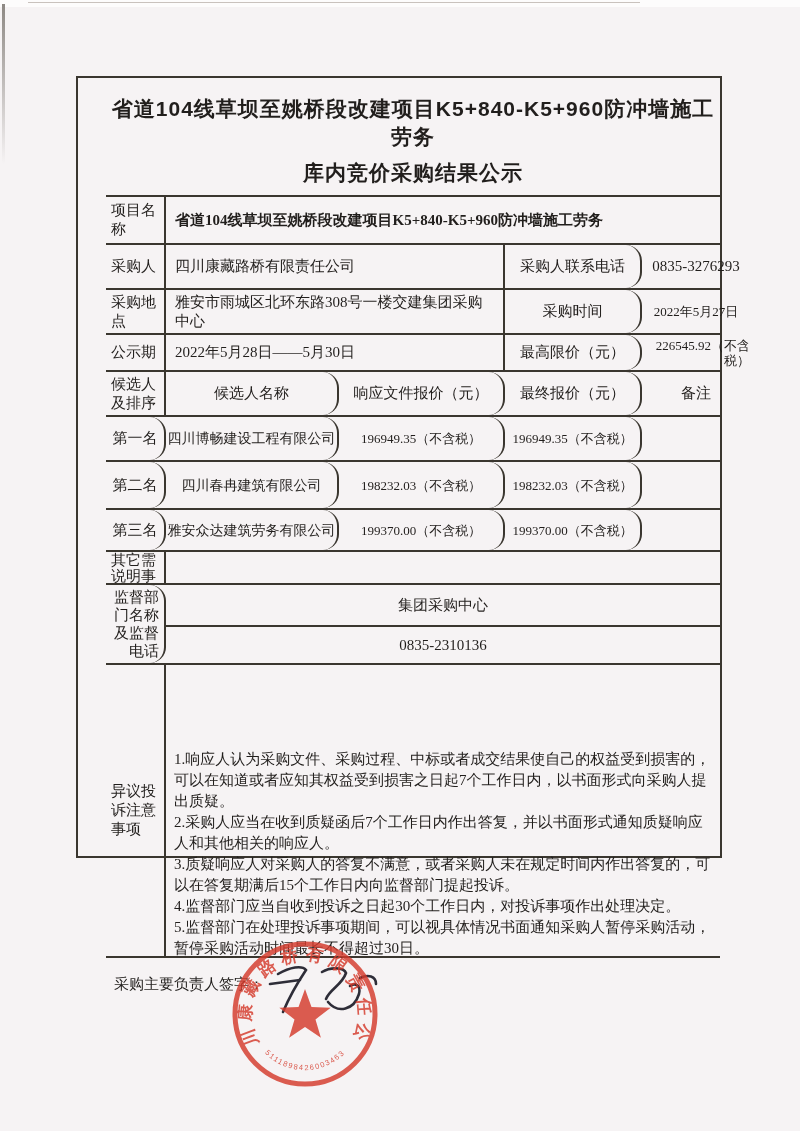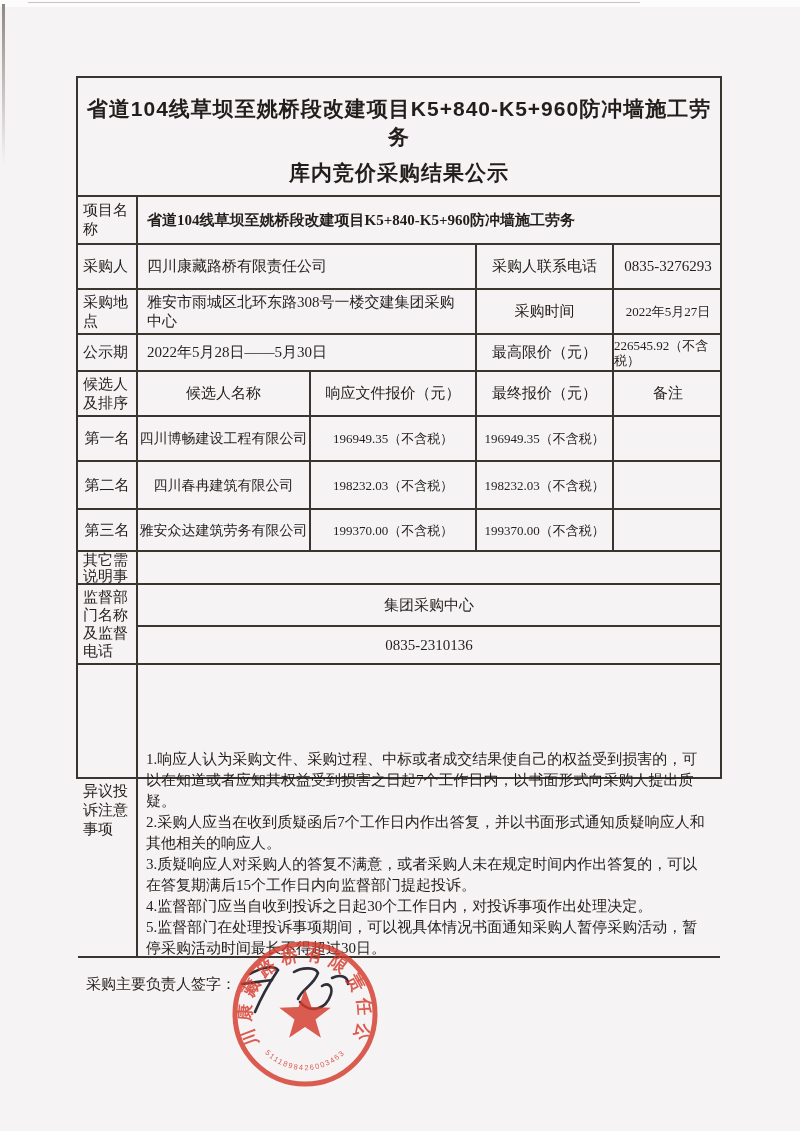--- a/index.html
+++ b/index.html
@@ -9,33 +9,33 @@
     font-family:"Liberation Serif","DejaVu Serif",serif;
     color:#211e1c;
   }
   
   .top-band{position:absolute;top:0;left:0;right:0;height:7px;background:#fdfcfc;}
   .top-line{position:absolute;top:2px;left:28px;width:612px;height:1px;background:#c9c2bd;}
   .left-edge{position:absolute;top:4px;left:2px;width:3px;height:160px;
     background:linear-gradient(#8d8883,rgba(141,136,131,0));}
   
   .doc-table{
-    position:absolute;left:76px;top:76px;width:646px;height:703px;
-    border:2px solid #3a362f;box-sizing:border-box;background:transparent;
+    position:absolute;left:76px;top:76px;width:646px;height:782px;
+    border:2px solid #3a362f;box-sizing:border-box;background:transparent;padding-left:28px;
   }
   .trow{display:flex;border-bottom:2px solid #3a362f;box-sizing:border-box;width:100%;}
   .trow:last-child{border-bottom:none;}
   .cell{
     box-sizing:border-box;border-right:2px solid #3a362f;
     display:flex;align-items:center;font-size:15px;line-height:19px;
     overflow:hidden;
   }
   .cell:last-child{border-right:none;}
   .lab{width:60px;padding:2px 5px;flex:none;}
-  .ctr{justify-content:center;text-align:left;}
+  .ctr{justify-content:center;text-align:right;border-radius:16px;}
   .pad{padding:2px 9px;}
   
   .h-title{height:119px;}
   .h48{height:48px;}.h45{height:45px;}.h37{height:37px;}
   .h42i{height:42px;}.h33{height:33px;}.h293{height:293px;}
   .h52{height:52px;border-bottom:none;}
   .title-block{
     display:flex;flex-direction:column;justify-content:center;align-items:center;
     padding-top:8px;gap:8px;border-bottom:2px solid #3a362f;box-sizing:border-box;
     font-family:"Liberation Sans","DejaVu Sans",sans-serif;

